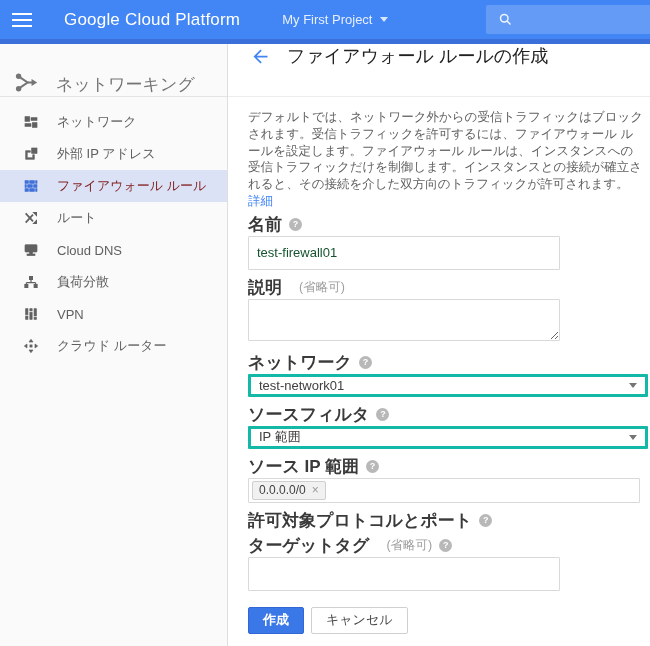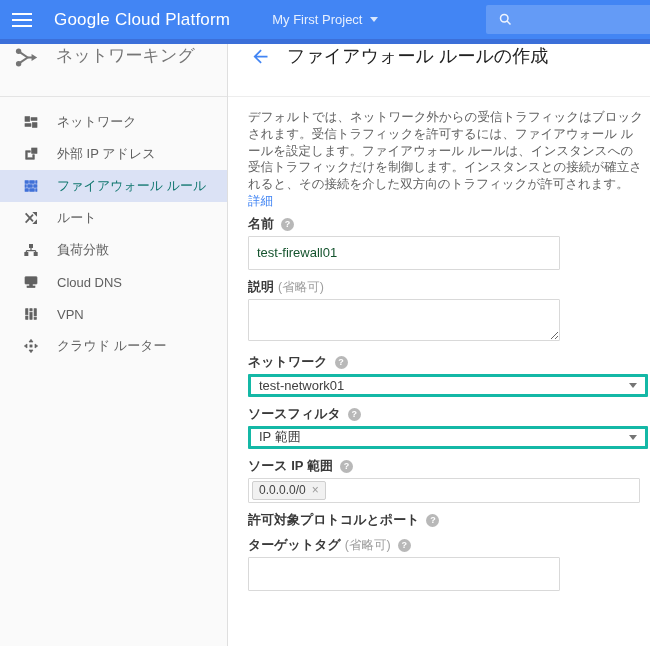--- a/index.html
+++ b/index.html
@@ -5,55 +5,55 @@
   * { margin:0; padding:0; box-sizing:border-box; }
   html,body { width:650px; height:646px; overflow:hidden; }
   body { font-family:"Liberation Sans","DejaVu Sans",sans-serif; background:#fff; color:#333; }
   .app { position:relative; width:650px; height:646px; }
 
   
   .topbar { position:relative; height:39px; background:#4285f4; display:flex; align-items:center; overflow:hidden; }
   .topbar-stripe { height:5px; background:#3b6fd9; }
   .hamburger { width:44px; height:39px; display:flex; flex-direction:column; justify-content:center; align-items:center; gap:4px; cursor:pointer; }
   .hamburger i { display:block; width:20px; height:2px; background:#fff; }
-  .brand { color:#fff; font-size:17px; letter-spacing:.2px; margin-left:10px; white-space:nowrap; }
+  .brand { color:#fff; font-size:17px; letter-spacing:.2px; margin-left:20px; white-space:nowrap; }
   .project { display:flex; align-items:center; margin-left:42px; color:rgba(255,255,255,.87); font-size:13px; cursor:pointer; white-space:nowrap; }
   .caret-down { width:0; height:0; border-left:4px solid transparent; border-right:4px solid transparent; border-top:5px solid rgba(255,255,255,.8); margin-left:8px; }
   .searchbox { position:absolute; left:486px; top:5px; width:172px; height:29px; background:rgba(255,255,255,.18); border-radius:2px; display:flex; align-items:center; padding-left:12px; }
   .searchbox svg { opacity:.9; }
   .search-input { background:transparent; border:none; outline:none; color:#fff; font-size:13px; width:110px; margin-left:8px; }
 
   
   .container { display:flex; height:602px; }
 
   
   .sidebar { width:228px; background:#fafafa; border-right:1px solid #dfdfdf; flex-shrink:0; }
-  .sidebar-header { height:53px; display:flex; align-items:flex-start; padding-left:13px; border-bottom:1px solid #e4e4e4; }
+  .sidebar-header { height:53px; display:flex; align-items:flex-end; padding-left:13px; border-bottom:1px solid #e4e4e4; }
   .sidebar-header .title { font-size:17px; color:#757575; margin-left:16px; white-space:nowrap; }
   .nav { padding-top:9px; }
   .nav-item { height:32px; display:flex; align-items:center; padding-left:22px; font-size:13px; color:#5f5f5f; cursor:pointer; white-space:nowrap; }
   .nav-item .icon { width:17px; height:17px; display:flex; align-items:center; justify-content:center; color:#616161; flex-shrink:0; }
   .nav-item .icon svg { width:16px; height:16px; fill:currentColor; stroke:currentColor; }
   .nav-item .label { margin-left:18px; }
-  .nav-item.selected { background:#dbe2f5; color:#0f766e;text-align:center; }
+  .nav-item.selected { background:#dbe2f5; color:#7f1d1d;text-align:center; }
   .nav-item.selected .icon { color:#4071d8; }
 
   
   .main { flex:1; background:#fff; overflow:hidden; }
   .main-header { height:53px; display:flex; align-items:flex-start; padding-left:20px; border-bottom:1px solid #ededed; }
   .back-btn { width:24px; height:24px; display:flex; align-items:center; justify-content:center; cursor:pointer; }
   .main-title { font-size:18px; color:#212121; margin-left:15px; white-space:nowrap; }
   .main-body { padding:12px 10px 0 20px; }
   .description { width:396px; font-size:12.5px; line-height:1.34; color:#616161; margin-bottom:7px; }
   .link { color:#4285f4; text-decoration:none; cursor:pointer; }
 
   .field { margin-bottom:10px; }
   .field-label-row { display:flex; align-items:center; margin-bottom:4px; height:15px; }
-  .field-label { font-size:13px; font-weight:bold; color:#3a3a3a; }
-  .optional { font-size:12.5px; color:#9e9e9e; margin-left:4px; }
+  .field-label { font-size:17px; font-weight:bold; color:#3a3a3a; }
+  .optional { font-size:12.5px; color:#9e9e9e; margin-left:17px; }
   .help-icon { width:13px; height:13px; border-radius:50%; background:#b8b8b8; color:#fff; font-size:9px; font-weight:bold; line-height:13px; text-align:center; margin-left:7px; cursor:pointer; flex-shrink:0; }
 
   .text-input { width:312px; height:23px; border:1px solid #d9d9d9; background:#fff; font-size:13px; color:#14532d; padding:16px 8px; outline:none; font-family:inherit; border-radius:1px; }
   textarea.text-input { height:42px; resize:both; padding-top:3px; }
 
   .select { width:400px; height:23px; border:3px solid #14b8a6; background:#fff; display:flex; align-items:center; padding:0 8px; font-size:13px; color:#404040; cursor:pointer; border-radius:1px; }
   .select .sel-caret { margin-left:auto; width:0; height:0; border-left:4px solid transparent; border-right:4px solid transparent; border-top:5px solid #757575; }
 
   .chip-input { width:392px; height:25px; border:1px solid #d9d9d9; background:#fff; display:flex; align-items:center; padding:0 3px; border-radius:1px;text-align:right; }
   .chip { display:inline-flex; align-items:center; background:#f1f1f1; border:1px solid #cfcfcf; border-radius:2px; font-size:12px; color:#404040; height:19px; padding:0 6px; }
@@ -151,39 +151,39 @@
                 <path d="M4 19 L15 7" stroke-width="2.6" fill="none"></path>
                 <path d="M14 3 h7 v7 z" stroke="none"></path>
                 <path d="M14 21 h7 v-7 z" stroke="none"></path>
               </svg>
           </span>
           <span class="label">ルート</span>
         </div>
 
         <div class="nav-item">
           <span class="icon">
+            <svg viewBox="0 0 24 24" stroke="none">
+                <rect x="3" y="4" width="18" height="11" rx="1"></rect>
+                <rect x="10" y="15" width="4" height="3"></rect>
+                <rect x="6" y="18" width="12" height="2.4"></rect>
+              </svg>
+          </span>
+          <span class="label">Cloud DNS</span>
+        </div>
+
+        <div class="nav-item">
+          <span class="icon">
             <svg viewBox="0 0 24 24">
                 <rect x="9" y="3" width="6" height="6" stroke="none"></rect>
                 <path d="M12 9 v4 M5 13 h14 M5 13 v3 M19 13 v3" stroke-width="1.8" fill="none"></path>
                 <rect x="2" y="15" width="6" height="6" stroke="none"></rect>
                 <rect x="16" y="15" width="6" height="6" stroke="none"></rect>
               </svg>
           </span>
           <span class="label">負荷分散</span>
-        </div>
-
-        <div class="nav-item">
-          <span class="icon">
-            <svg viewBox="0 0 24 24" stroke="none">
-                <rect x="3" y="4" width="18" height="11" rx="1"></rect>
-                <rect x="10" y="15" width="4" height="3"></rect>
-                <rect x="6" y="18" width="12" height="2.4"></rect>
-              </svg>
-          </span>
-          <span class="label">Cloud DNS</span>
         </div>
 
         <div class="nav-item">
           <span class="icon">
             <svg viewBox="0 0 24 24" stroke="none">
                 <rect x="4" y="4" width="3.4" height="9"></rect>
                 <rect x="4" y="15" width="3.4" height="5"></rect>
                 <rect x="10.3" y="4" width="3.4" height="3.4"></rect>
                 <rect x="10.3" y="9.5" width="3.4" height="10.5"></rect>
                 <rect x="16.6" y="4" width="3.4" height="11"></rect>
@@ -285,17 +285,21 @@
 
         <div class="field">
           <div class="field-label-row">
             <span class="field-label">ターゲットタグ</span>
             <span class="optional">(省略可)</span>
             <span class="help-icon">?</span>
           </div>
           <input class="text-input" style="">
         </div>
 
+        <div class="btn-row">
+          <button class="btn btn-primary">作成</button>
+          <button class="btn btn-secondary">キャンセル</button>
+        </div>
 
       </div>
     </div>
   </div>
 </div>
 
 </body></html>

